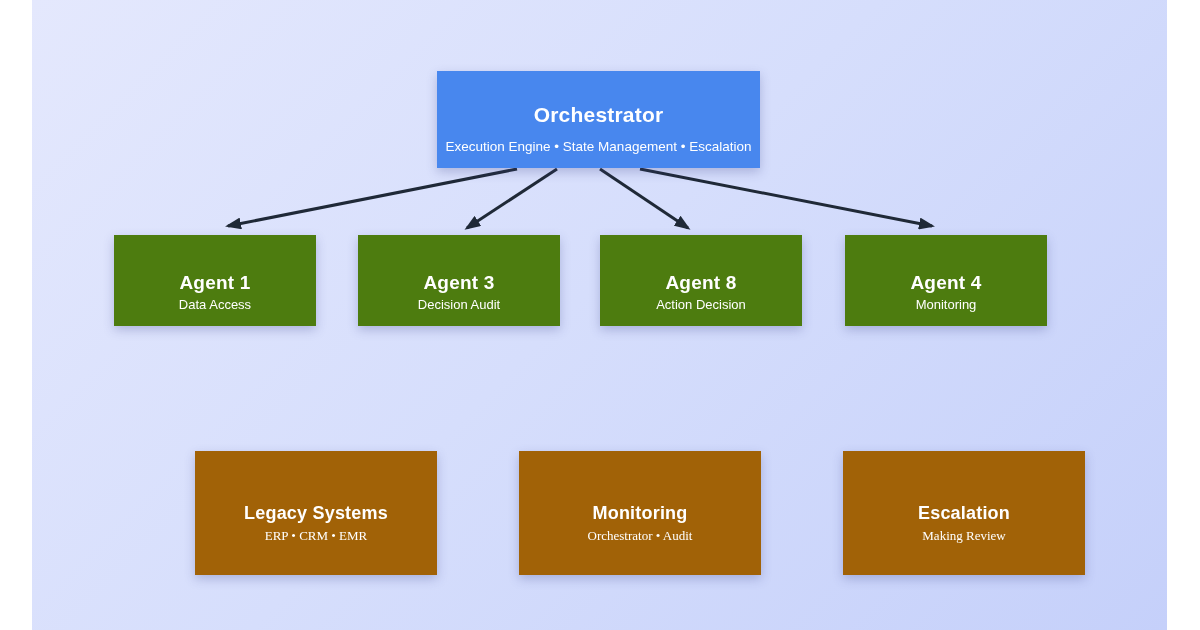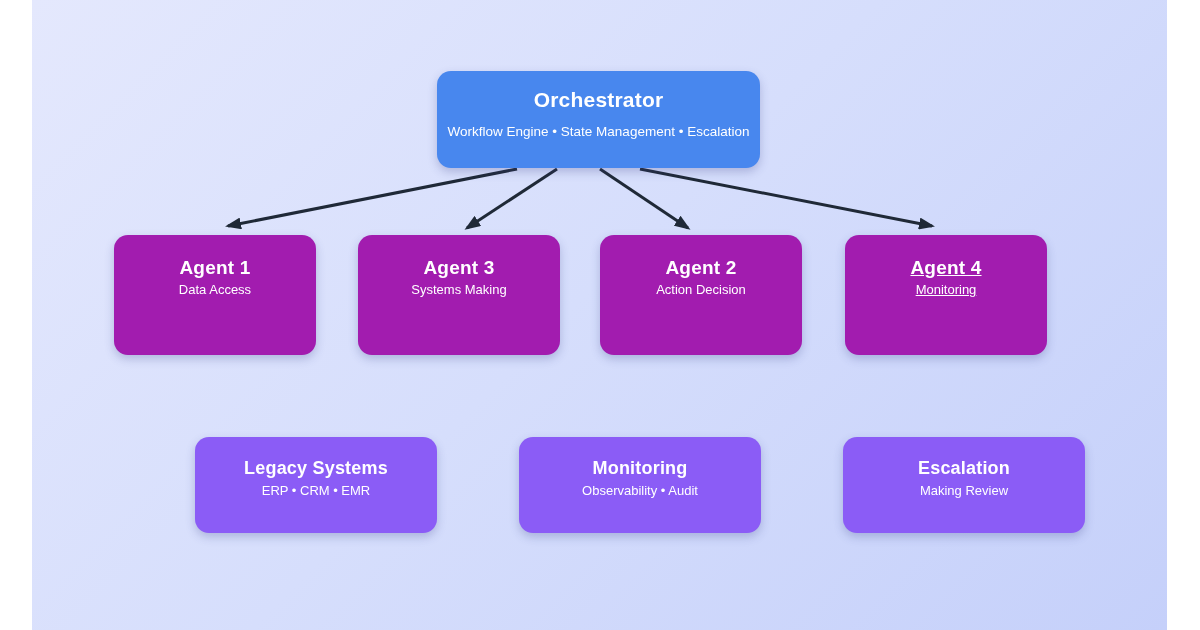--- a/index.html
+++ b/index.html
@@ -30,24 +30,25 @@
     width: 1200px;
     height: 630px;
     pointer-events: none;
   }
   .node {
     position: absolute;
     display: flex;
     flex-direction: column;
     align-items: center;
     box-sizing: border-box;
-    border-radius: 14px;
+    border-radius: 0;
     color: #ffffff;
     text-align: center;
     box-shadow: 0 4px 10px rgba(60, 70, 140, 0.28);
+    justify-content: center;
   }
   .node-title {
     font-weight: 700;
     letter-spacing: 0.2px;
   }
   .node-subtitle {
     font-weight: 400;
   }
   .orchestrator {
     left: 437px;
@@ -55,39 +56,39 @@
     width: 323px;
     height: 97px;
     background: #4887ee;
     padding-top: 17px;
   }
   .orchestrator .node-title { font-size: 21px; }
   .orchestrator .node-subtitle { font-size: 13.5px; margin-top: 12px; }
   .agent {
     top: 235px;
     width: 202px;
-    height: 120px;
-    background: #a21caf;
+    height: 91px;
+    background: #4d7c0f;
     padding-top: 22px;
   }
   .agent .node-title { font-size: 19px; }
   .agent .node-subtitle { font-size: 13px; margin-top: 3px; }
   .agent-1 { left: 114px; }
   .agent-2 { left: 358px; }
   .agent-3 { left: 600px; }
-  .agent-4 { left: 845px; text-decoration: underline; }
+  .agent-4 { left: 845px; }
   .support {
-    top: 437px;
+    top: 451px;
     width: 242px;
-    height: 96px;
-    background: #8b5cf6;
+    height: 124px;
+    background: #a16207;
     padding-top: 21px;
   }
   .support .node-title { font-size: 18px; }
-  .support .node-subtitle { font-size: 13px; margin-top: 4px; }
+  .support .node-subtitle { font-size: 13px; margin-top: 4px; font-family: Liberation Serif, serif; }
   .support-1 { left: 195px; }
   .support-2 { left: 519px; }
   .support-3 { left: 843px; }
 </style>
 </head>
 <body>
 
 <div class="canvas">
   <div class="panel"></div>
 
@@ -98,45 +99,45 @@
       </marker>
     </defs>
     <line x1="517" y1="169" x2="228" y2="226" stroke="#1f2937" stroke-width="3" marker-end="url(#ah)"></line>
     <line x1="557" y1="169" x2="467" y2="228" stroke="#1f2937" stroke-width="3" marker-end="url(#ah)"></line>
     <line x1="600" y1="169" x2="688" y2="228" stroke="#1f2937" stroke-width="3" marker-end="url(#ah)"></line>
     <line x1="640" y1="169" x2="932" y2="226" stroke="#1f2937" stroke-width="3" marker-end="url(#ah)"></line>
   </svg>
 
   <div class="node orchestrator">
     <div class="node-title">Orchestrator</div>
-    <div class="node-subtitle">Workflow Engine • State Management • Escalation</div>
+    <div class="node-subtitle">Execution Engine • State Management • Escalation</div>
   </div>
 
   <div class="node agent agent-1">
     <div class="node-title">Agent 1</div>
     <div class="node-subtitle">Data Access</div>
   </div>
   <div class="node agent agent-2">
     <div class="node-title">Agent 3</div>
-    <div class="node-subtitle">Systems Making</div>
+    <div class="node-subtitle">Decision Audit</div>
   </div>
   <div class="node agent agent-3">
-    <div class="node-title">Agent 2</div>
+    <div class="node-title">Agent 8</div>
     <div class="node-subtitle">Action Decision</div>
   </div>
   <div class="node agent agent-4">
     <div class="node-title">Agent 4</div>
     <div class="node-subtitle">Monitoring</div>
   </div>
 
   <div class="node support support-1">
     <div class="node-title">Legacy Systems</div>
     <div class="node-subtitle">ERP • CRM • EMR</div>
   </div>
   <div class="node support support-2">
     <div class="node-title">Monitoring</div>
-    <div class="node-subtitle">Observability • Audit</div>
+    <div class="node-subtitle">Orchestrator • Audit</div>
   </div>
   <div class="node support support-3">
     <div class="node-title">Escalation</div>
     <div class="node-subtitle">Making Review</div>
   </div>
 </div>
 
 </body></html>

